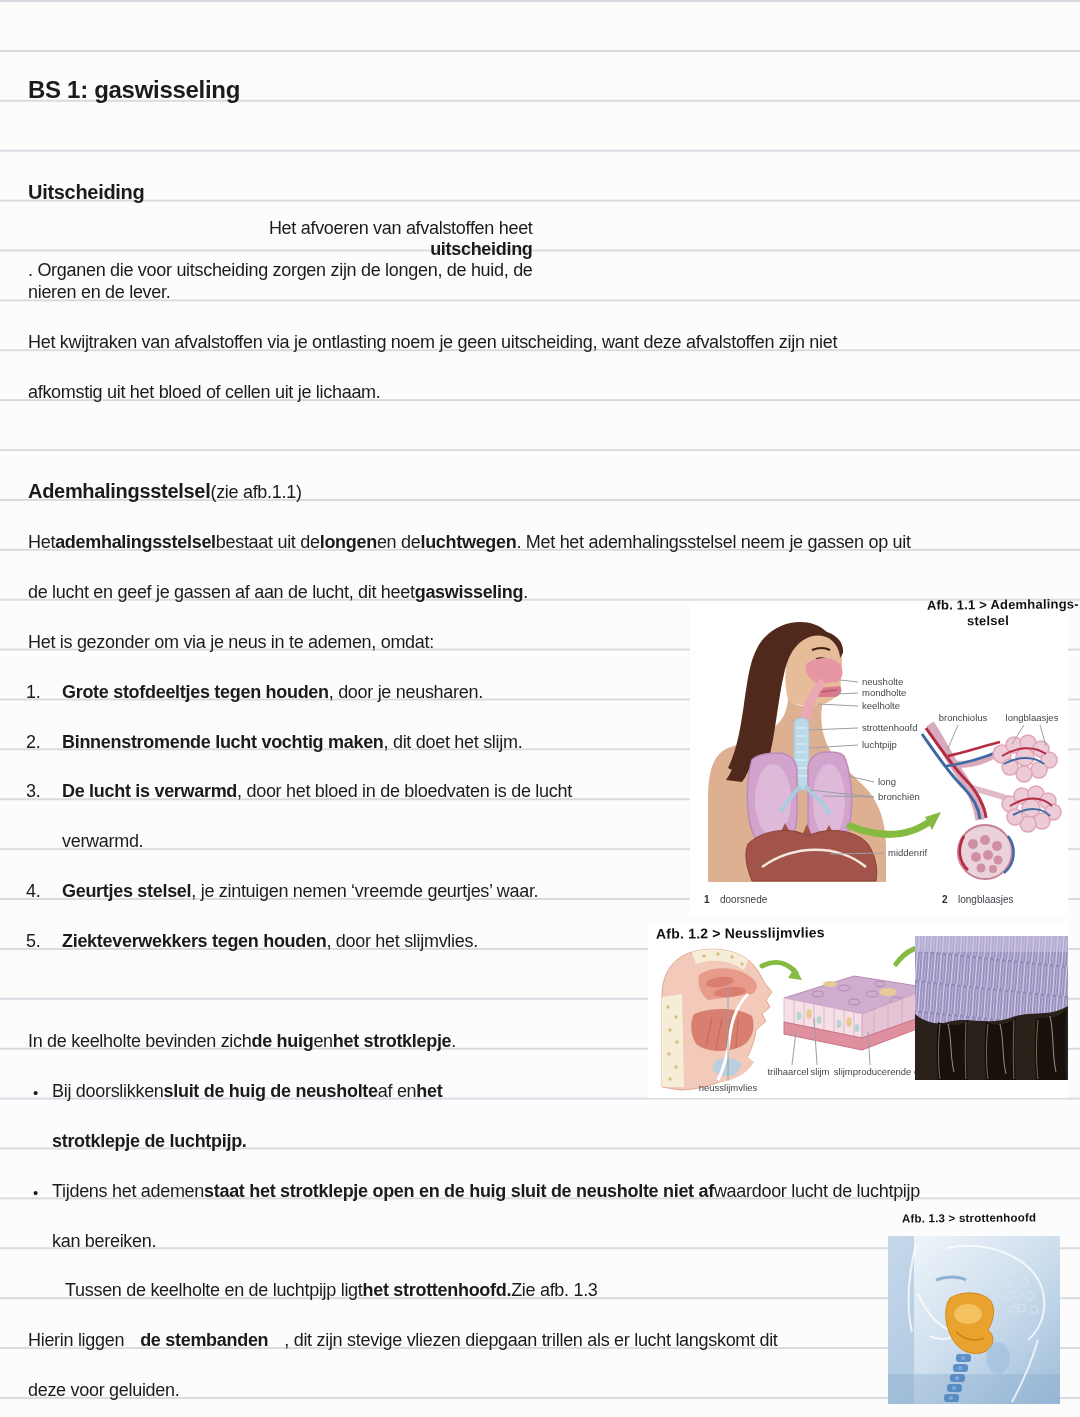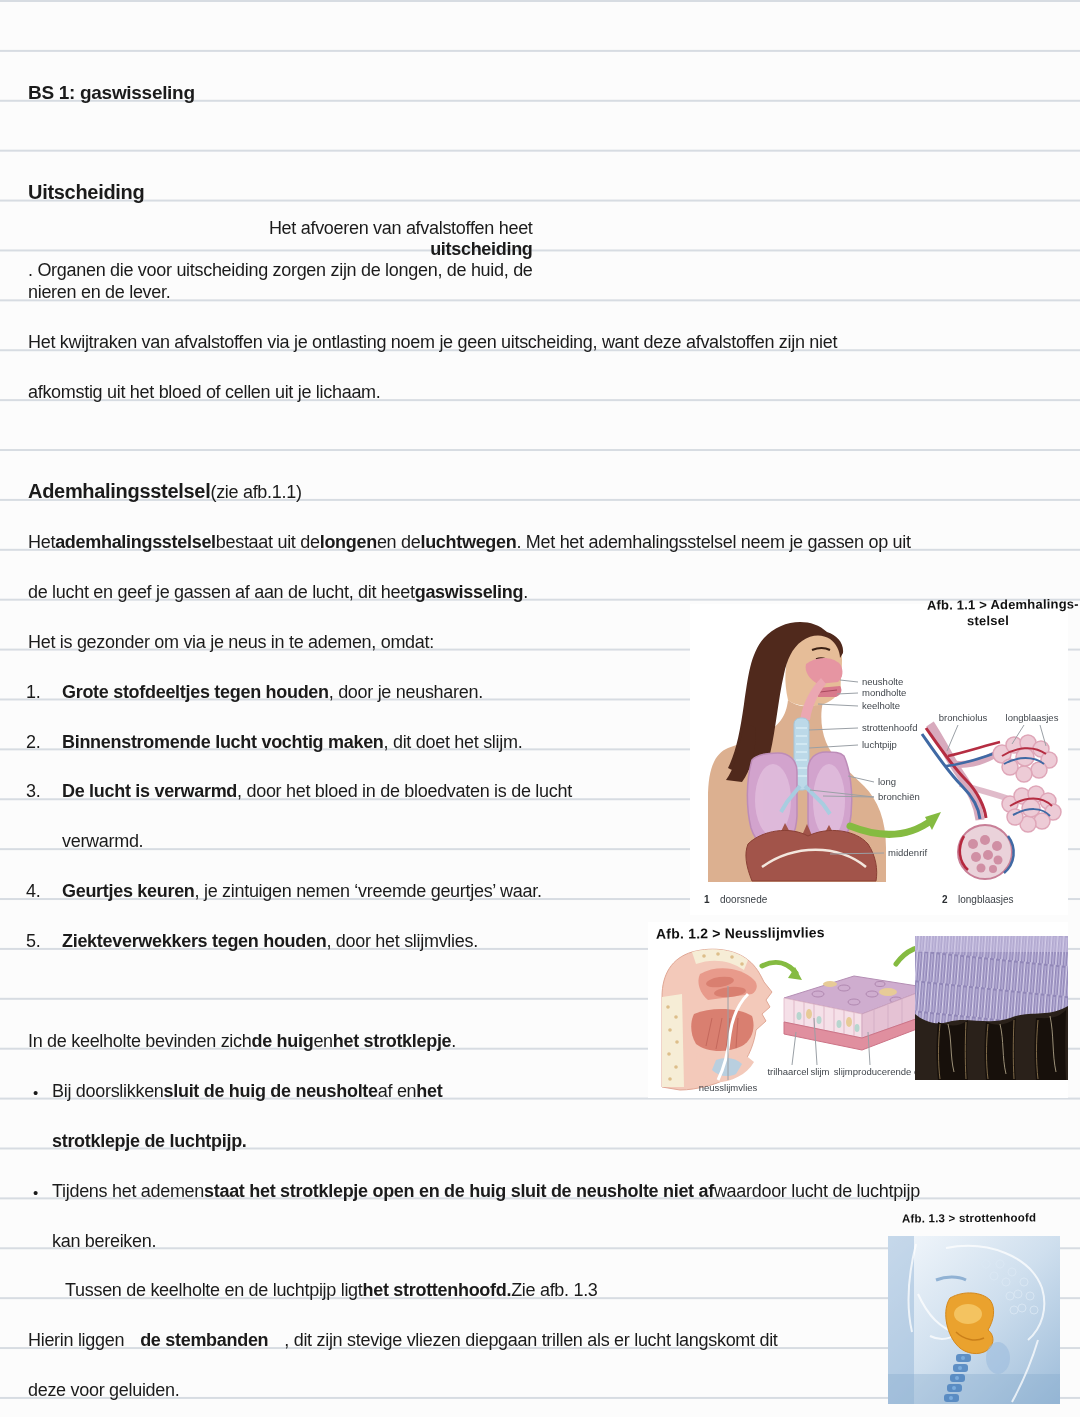--- a/index.html
+++ b/index.html
@@ -20,21 +20,21 @@
     height:36px;
     display:flex;
     align-items:flex-end;
     white-space:nowrap;
     font-size:18px;
     letter-spacing:-0.3px;
     line-height:1;
   }
   .note-line span{padding-bottom:3px;}
   .note-line .b{font-weight:700;}
-  .note-line.title{font-size:19px;}
+  .note-line.title{font-size:24px;}
   .note-line.title span{font-weight:700;}
   .note-line.heading span.h{font-weight:700;font-size:20px;}
   .note-line.bullet{font-size:15px;}
   .figbox{position:absolute;background:#ffffff;}
   .hand{
     position:absolute;
     font-weight:800;
     color:#111;
     font-size:13px;
     letter-spacing:0.2px;
@@ -116,21 +116,21 @@
         <span class="b">De lucht is verwarmd</span>
         <span>, door het bloed in de bloedvaten is de lucht</span>
       </div>
       <div class="note-line" style="left: 62px; top: 817.3px;">
         <span>verwarmd.</span>
       </div>
       <div class="note-line" style="left: 26px; top: 867.2px;">
         <span>4.</span>
       </div>
       <div class="note-line" style="left: 62px; top: 867.2px;">
-        <span class="b">Geurtjes keuren</span>
+        <span class="b">Geurtjes stelsel</span>
         <span>, je zintuigen nemen ‘vreemde geurtjes’ waar.</span>
       </div>
       <div class="note-line" style="left: 26px; top: 917.1px;">
         <span>5.</span>
       </div>
       <div class="note-line" style="left: 62px; top: 917.1px;">
         <span class="b">Ziekteverwekkers tegen houden</span>
         <span>, door het slijmvlies.</span>
       </div>
       <div class="note-line" style="left: 28px; top: 1016.9px;">

